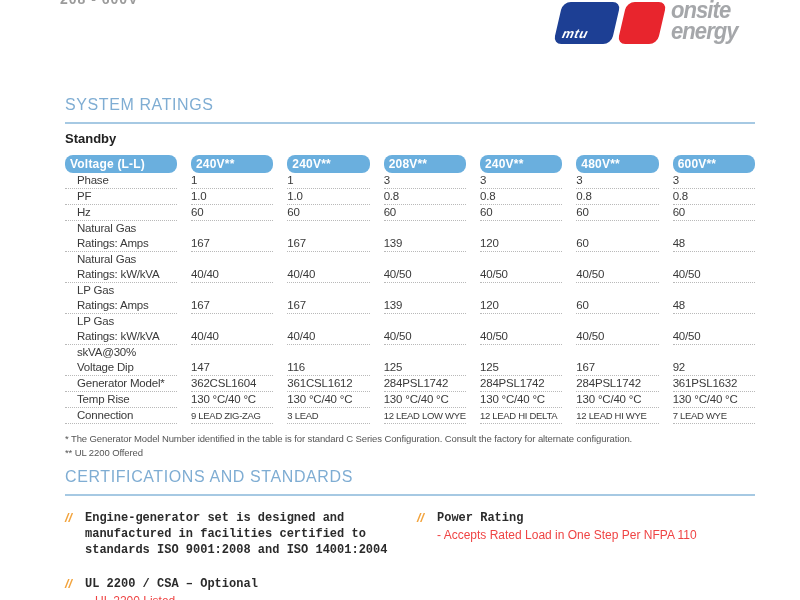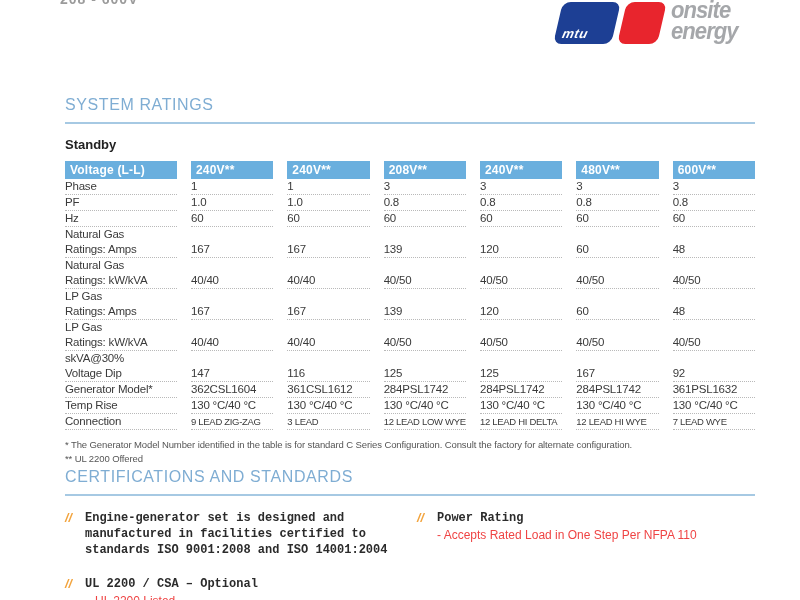--- a/index.html
+++ b/index.html
@@ -35,37 +35,37 @@
   }
 
   
   .section-title {
     font-size: 16px; font-weight: normal; color: var(--section-title);
     letter-spacing: 0.6px; padding-bottom: 8px;
     border-bottom: 2px solid var(--section-rule);
   }
 
   .system-ratings { position: absolute; left: 65px; top: 96px; width: 690px; }
-  .subtitle { margin-top: 13px; font-size: 13px; font-weight: bold; color: #222; }
+  .subtitle { margin-top: 7px; font-size: 13px; font-weight: bold; color: #222; }
 
   
   .ratings-table { margin-top: 9px; width: 690px; letter-spacing: -0.2px; }
   .tr { display: grid; grid-template-columns: 112px repeat(6, 1fr); column-gap: 14px; }
   .th {
     background: var(--header-bg); color: #fff; font-weight: bold; font-size: 12px;
     padding: 2px 16px 2px 5px; height: 18px; line-height: 14px; letter-spacing: 0.2px;
-    white-space: nowrap; overflow: hidden;
+    white-space: nowrap; overflow: hidden; border-radius: 8px;
   }
   .td {
     display: flex; flex-direction: column; justify-content: flex-end;
     border-bottom: 1px dotted #b9b9b9; font-size: 11.5px; line-height: 15px;
     height: 16px; white-space: nowrap; overflow: visible;
   }
   .tr.tall .td { height: 31px; }
-  .td .lbl-line { line-height: 15px; }
+  .td .lbl-line { line-height: 15px; margin-left: 12px; }
   .tr:last-child .td.val { font-size: 9.5px; letter-spacing: -0.3px; }
 
   .footnotes { margin-top: 8px; }
   .footnote { font-size: 9.5px; color: #555; line-height: 14px; letter-spacing: -0.1px; }
 
   
   .certifications { position: absolute; left: 65px; top: 468px; width: 690px; }
   .cert-cols { display: flex; margin-top: 14px; }
   .cert-col { display: flex; flex-direction: column; }
   .cert-left { width: 352px; }

